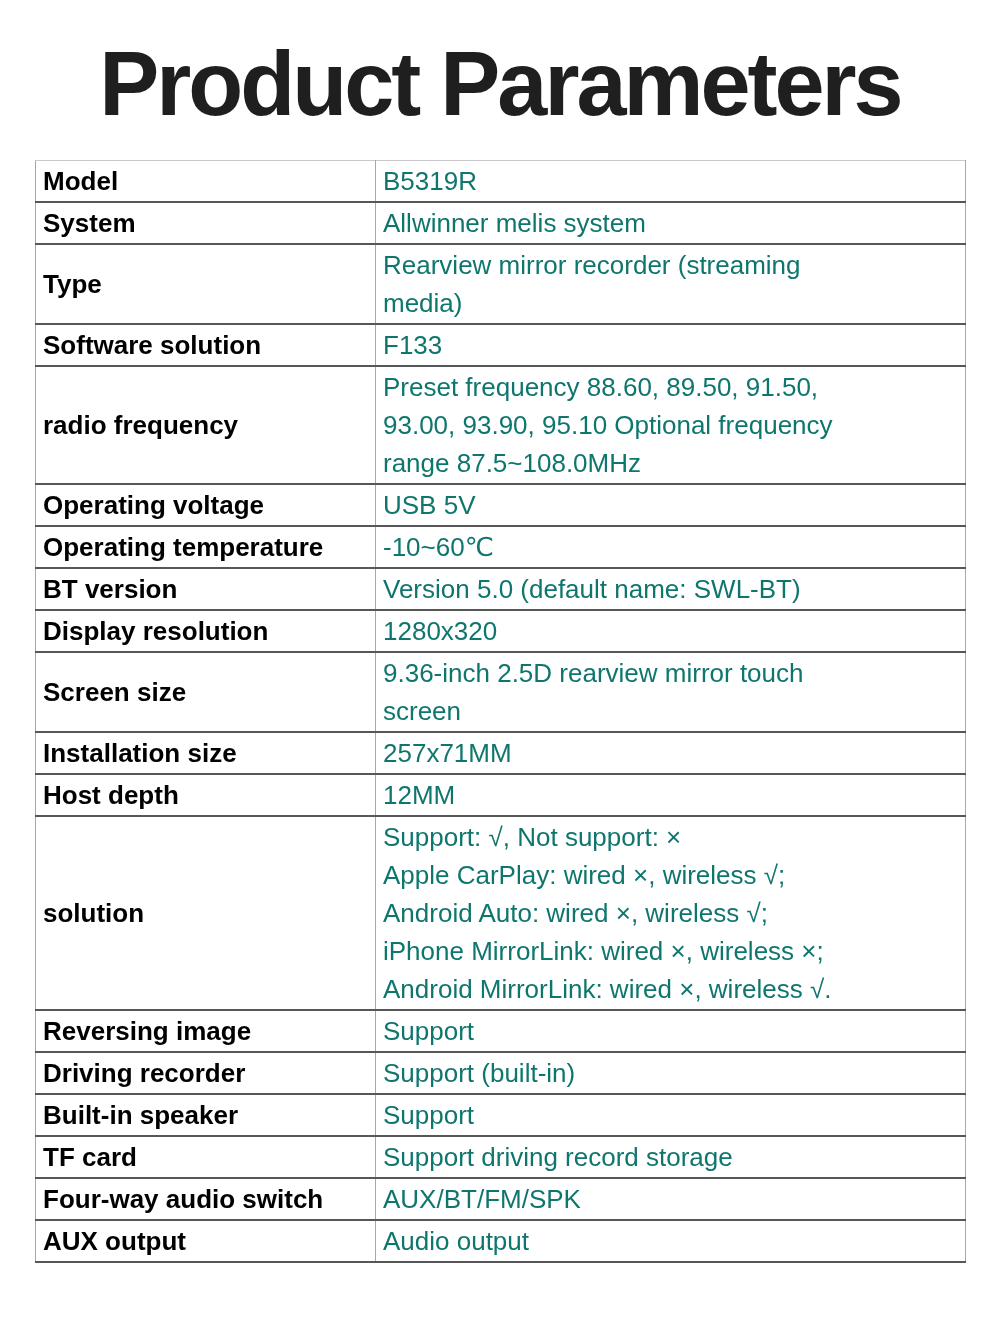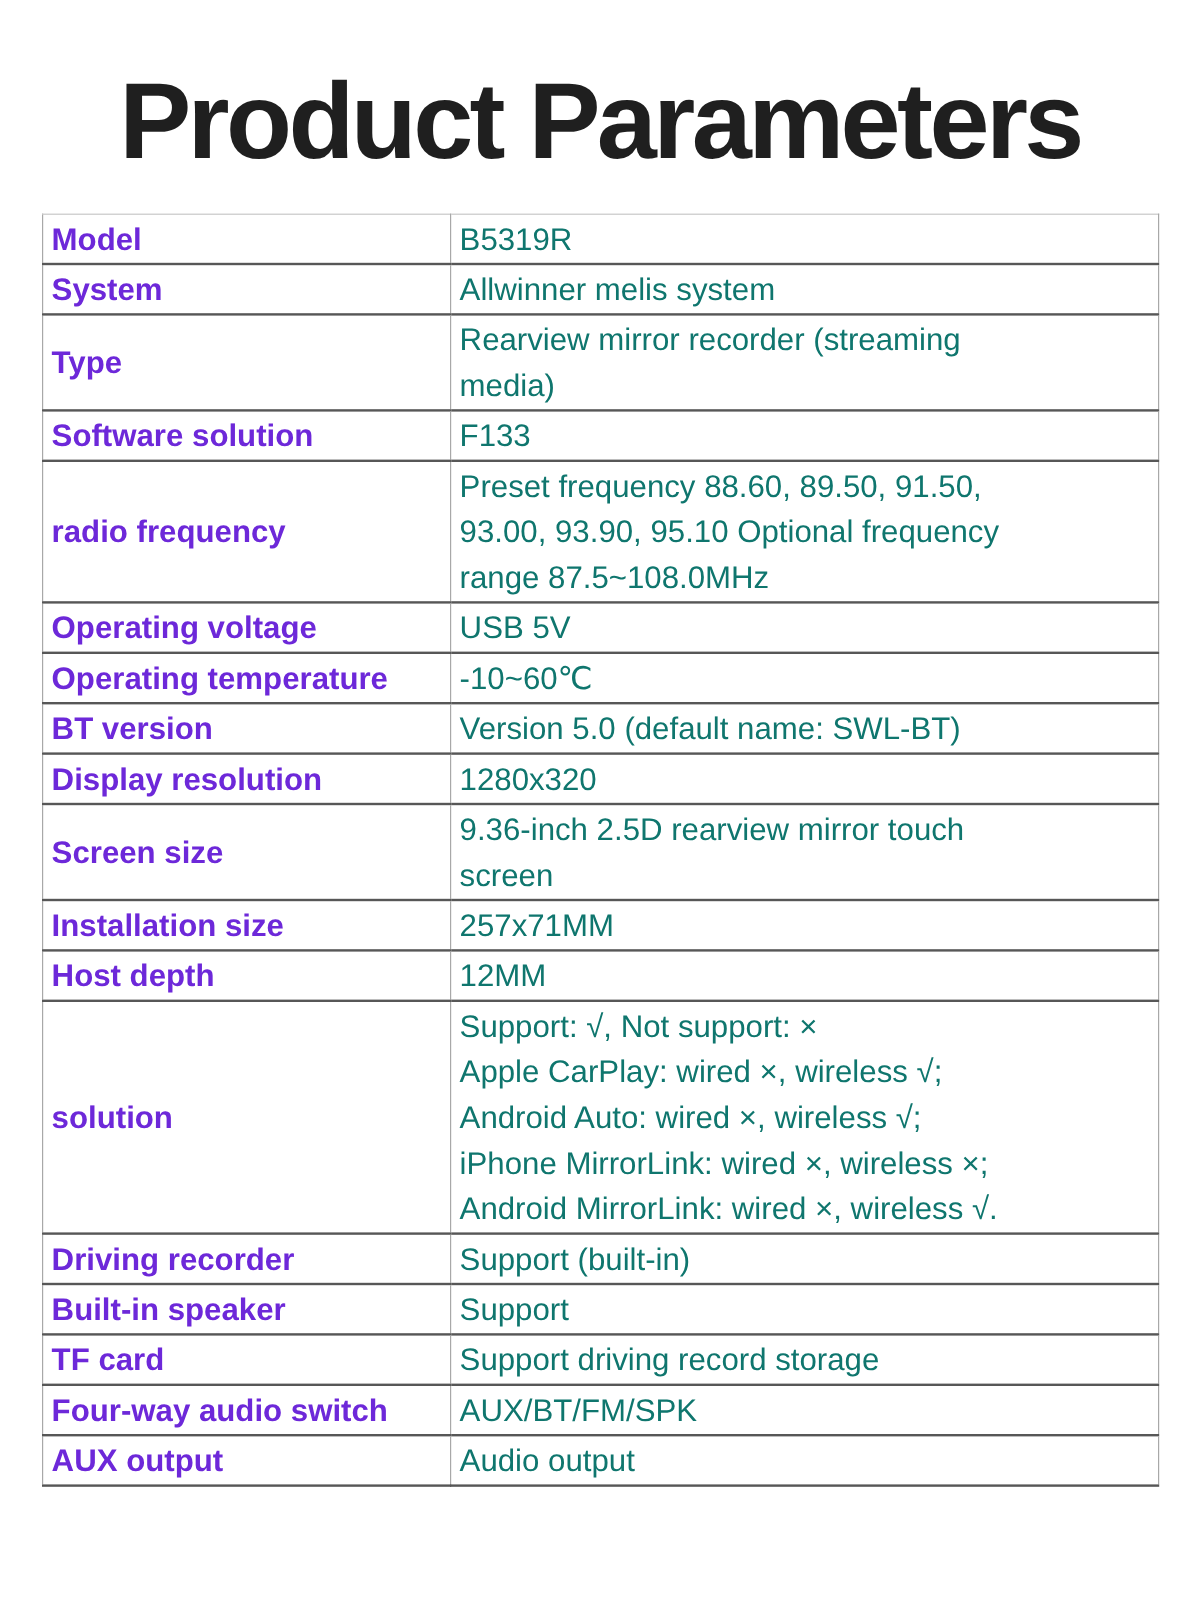--- a/index.html
+++ b/index.html
@@ -5,21 +5,21 @@
   * { margin: 0; padding: 0; box-sizing: border-box; }
   html, body { background: #ffffff; }
   body {
     width: 1000px;
     height: 1331px;
     font-family: "Liberation Sans", "DejaVu Sans", sans-serif;
     color: #111111;
     overflow: hidden;
   }
   .page-title {
-    margin-top: 48px;
+    margin-top: 30px;
     text-align: center;
     font-size: 90px;
     font-weight: 700;
     letter-spacing: -3px;
     color: #1f1f1f;
     line-height: 108px;
     white-space: nowrap;
   }
   table.params {
     border-collapse: collapse;
@@ -33,21 +33,21 @@
   col.c-value { width: 590px; }
   td {
     border: 1px solid #a8a8a8;
     border-top: 2px solid #575757;
     vertical-align: middle;
     font-size: 26px;
     line-height: 38px;
     padding: 1px 10px 1px 7px;
   }
   tr:first-child td { border-top: 1px solid #c8c8c8; }
-  td.label { font-weight: 700; color: #6d28d9; }
+  td.label { font-weight: 700; color: #000000; }
   td.value { font-weight: 400; color: #0f766e; white-space: pre-line; }
 </style>
 </head>
 <body>
 
 <h1 class="page-title">Product Parameters</h1>
 
 <table class="params">
   <colgroup>
       <col class="c-label">
@@ -108,20 +108,24 @@
     </tr>
     <tr>
       <td class="label">solution</td>
       <td class="value">Support: √, Not support: ×
 Apple CarPlay: wired ×, wireless √;
 Android Auto: wired ×, wireless √;
 iPhone MirrorLink: wired ×, wireless ×;
 Android MirrorLink: wired ×, wireless √.</td>
     </tr>
     <tr>
+      <td class="label">Reversing image</td>
+      <td class="value">Support</td>
+    </tr>
+    <tr>
       <td class="label">Driving recorder</td>
       <td class="value">Support (built-in)</td>
     </tr>
     <tr>
       <td class="label">Built-in speaker</td>
       <td class="value">Support</td>
     </tr>
     <tr>
       <td class="label">TF card</td>
       <td class="value">Support driving record storage</td>

